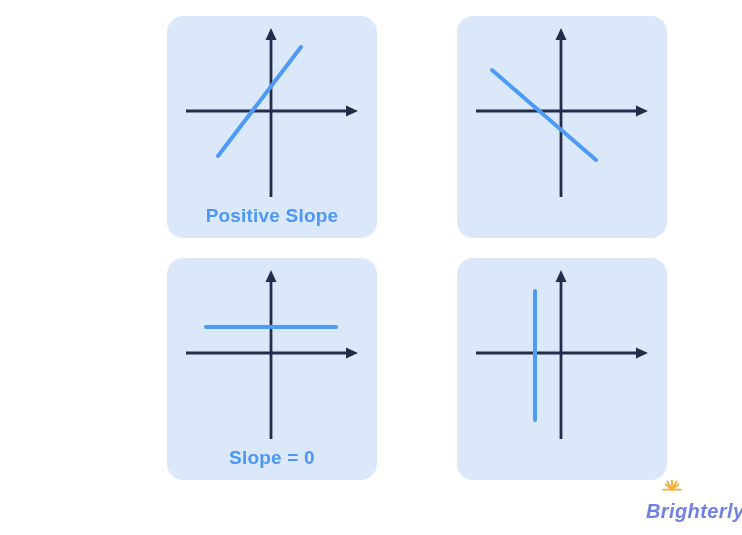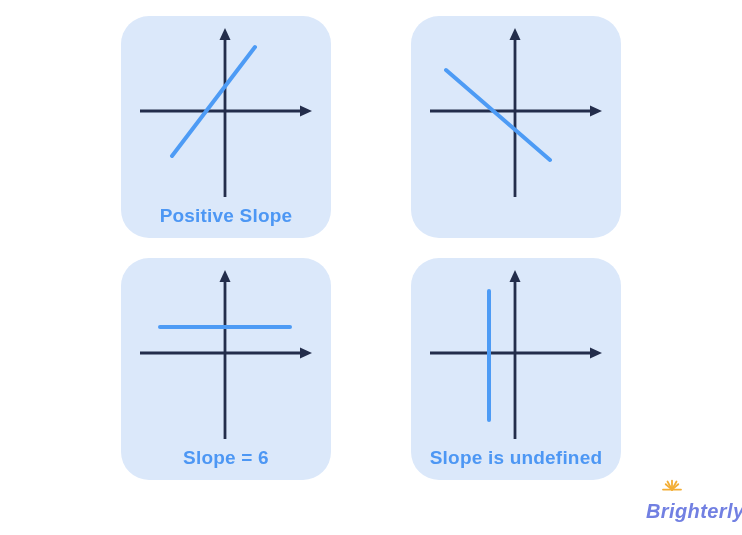--- a/index.html
+++ b/index.html
@@ -7,22 +7,23 @@
   body {
     position: relative;
     background: var(--page-bg, #ffffff);
     font-family: "Liberation Sans", sans-serif;
     overflow: hidden;
   }
   .panel {
     position: absolute;
     width: 210px;
     height: 222px;
-    border-radius: 28px;
+    border-radius: 16px;
     background: var(--panel-bg, #dbe8fa);
+    margin-left: 46px;
   }
   .p1 { left: 121px; top: 16px; }
   .p2 { left: 411px; top: 16px; }
   .p3 { left: 121px; top: 258px; }
   .p4 { left: 411px; top: 258px; }
   svg.graph {
     position: absolute;
     left: 0; top: 0;
     width: 210px; height: 222px;
     display: block;
@@ -105,32 +106,31 @@
 </div>
 
 <div class="panel p3">
   <svg class="graph" viewBox="0 0 210 222">
     <line class="axis v" x1="104" y1="21" x2="104" y2="181"></line>
     <line class="axis h" x1="19" y1="95" x2="182" y2="95"></line>
     <polygon class="arrow up" points="104,12 98.5,24 109.5,24"></polygon>
     <polygon class="arrow right" points="191,95 179,89.5 179,100.5"></polygon>
     <line class="slope" x1="39" y1="69" x2="169" y2="69"></line>
   </svg>
-  <div class="label">Slope = 6</div>
+  <div class="label">Slope = 0</div>
 </div>
 
 <div class="panel p4">
   <svg class="graph" viewBox="0 0 210 222">
     <line class="axis v" x1="104" y1="21" x2="104" y2="181"></line>
     <line class="axis h" x1="19" y1="95" x2="182" y2="95"></line>
     <polygon class="arrow up" points="104,12 98.5,24 109.5,24"></polygon>
     <polygon class="arrow right" points="191,95 179,89.5 179,100.5"></polygon>
     <line class="slope" x1="78" y1="33" x2="78" y2="162"></line>
   </svg>
-  <div class="label">Slope is undefined</div>
 </div>
 
 <div class="logo">
   <svg class="sun" viewBox="0 0 24 20">
     <line x1="12" y1="14" x2="12" y2="4"></line>
     <line x1="12" y1="14" x2="5" y2="8"></line>
     <line x1="12" y1="14" x2="19" y2="8"></line>
     <line x1="12" y1="14" x2="2" y2="14"></line>
     <line x1="12" y1="14" x2="22" y2="14"></line>
     <line x1="12" y1="14" x2="7" y2="5"></line>

